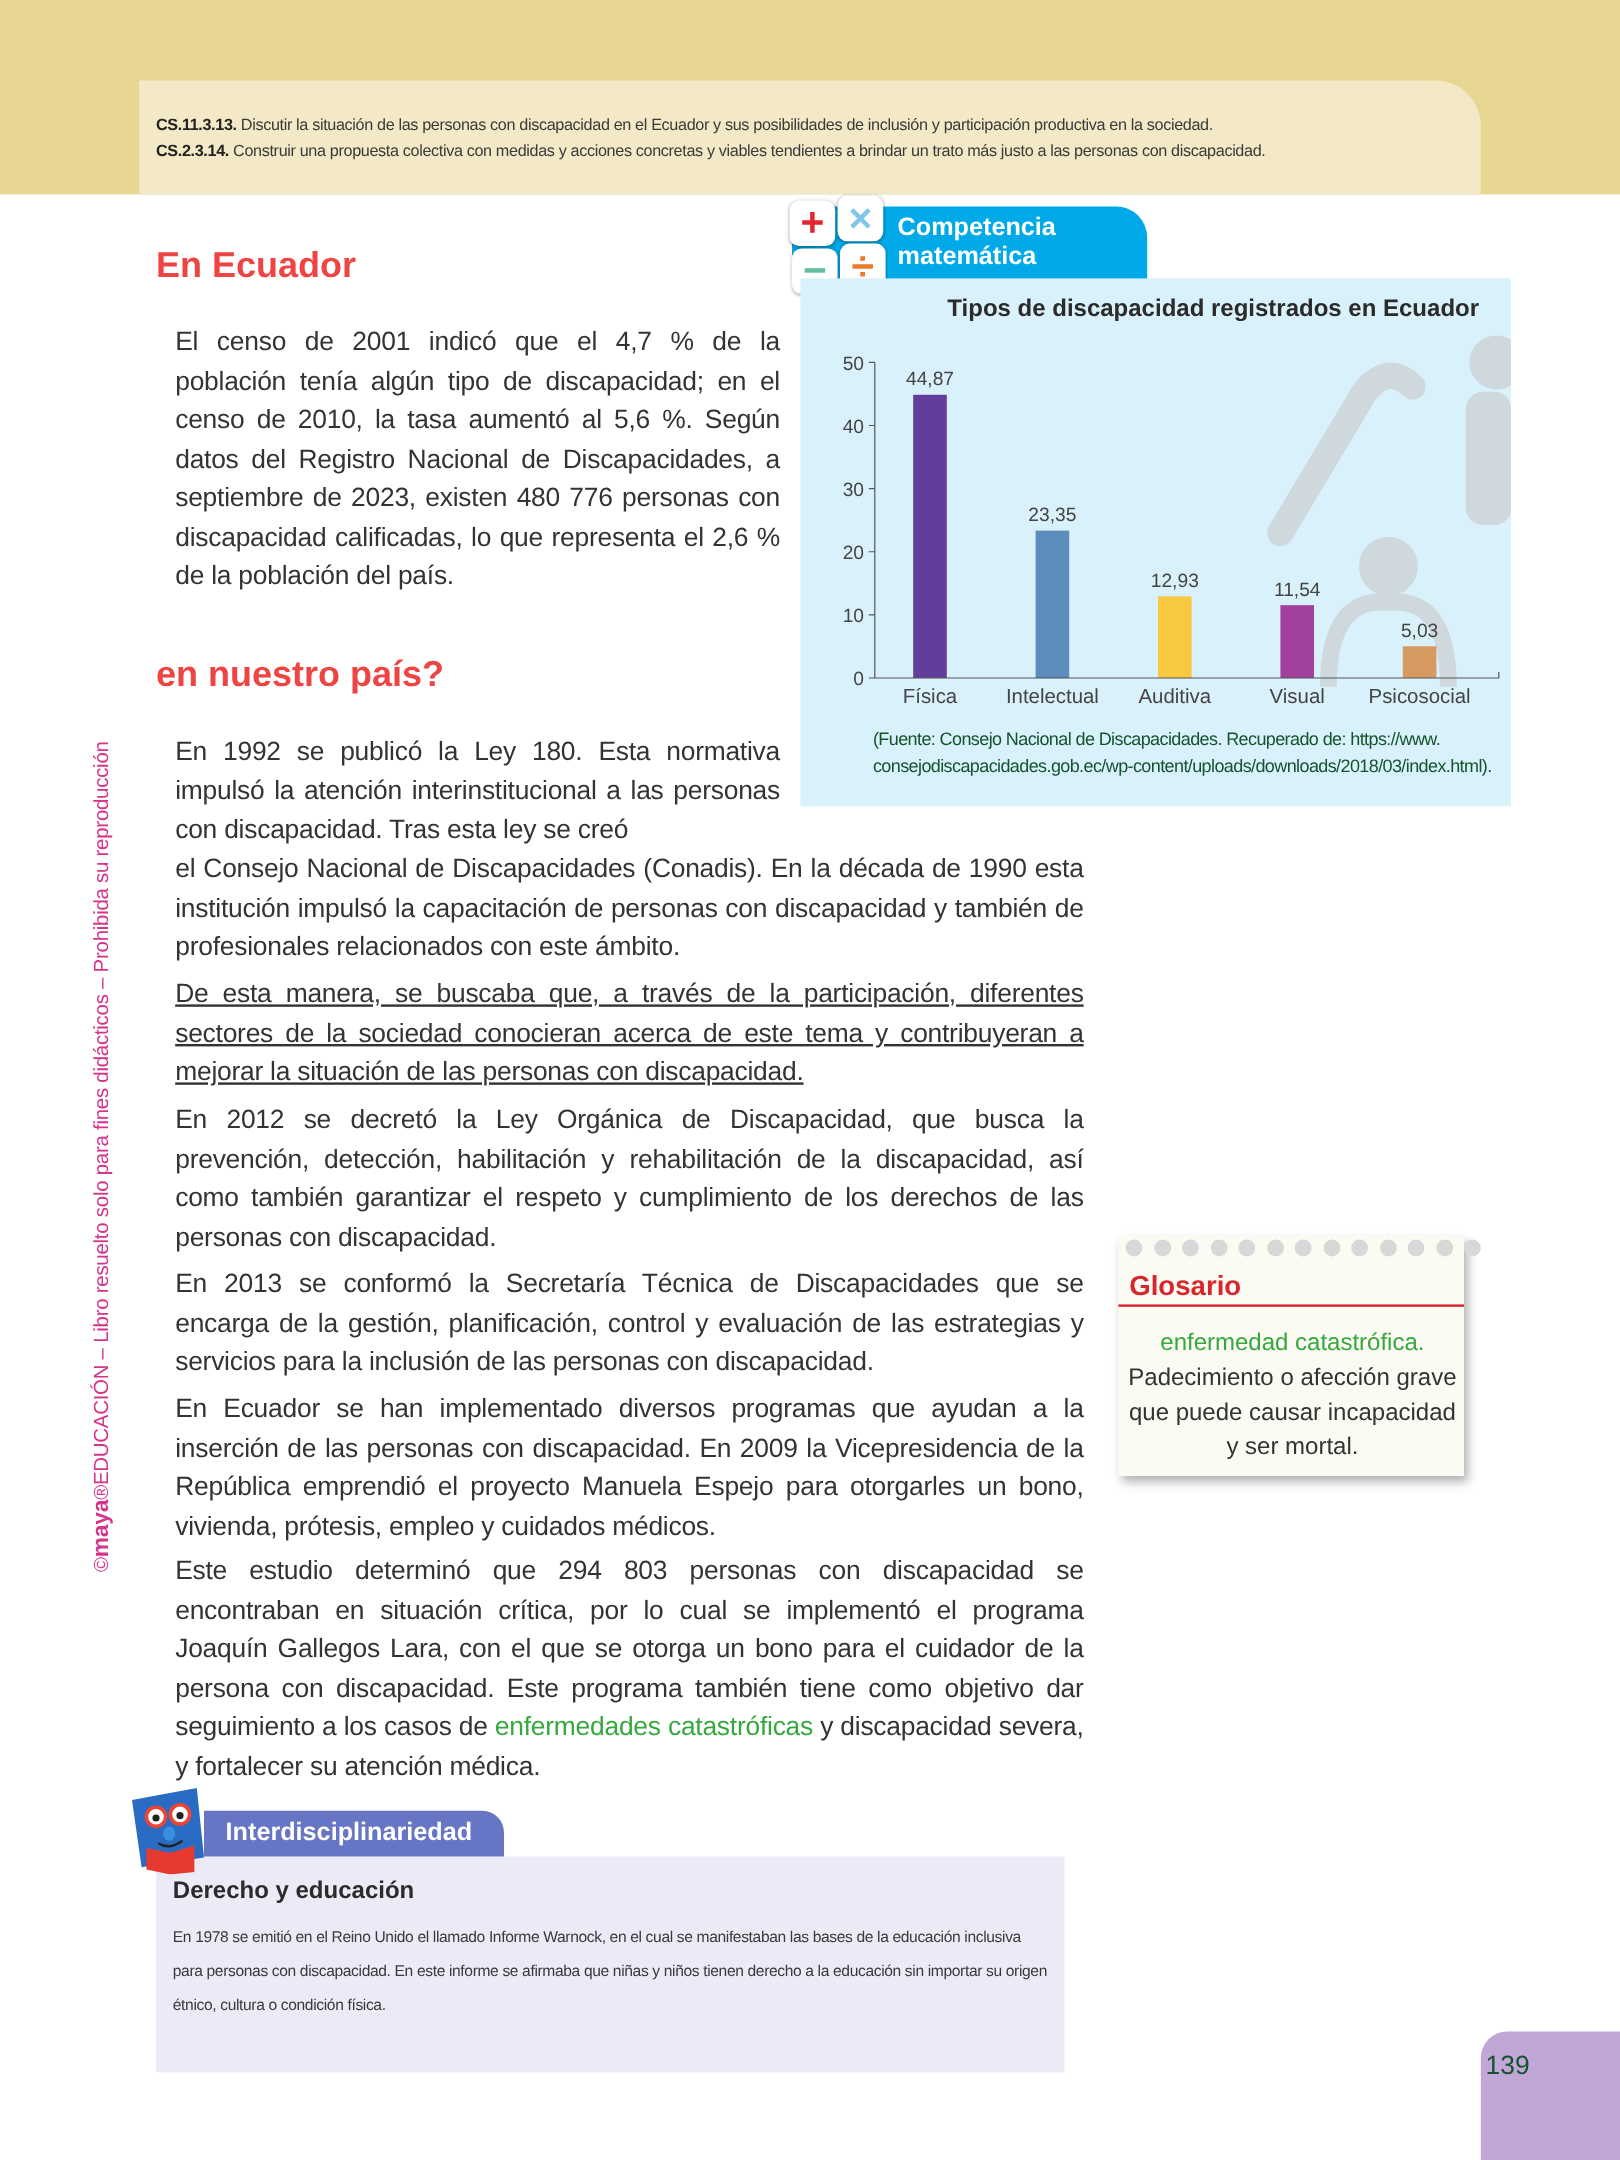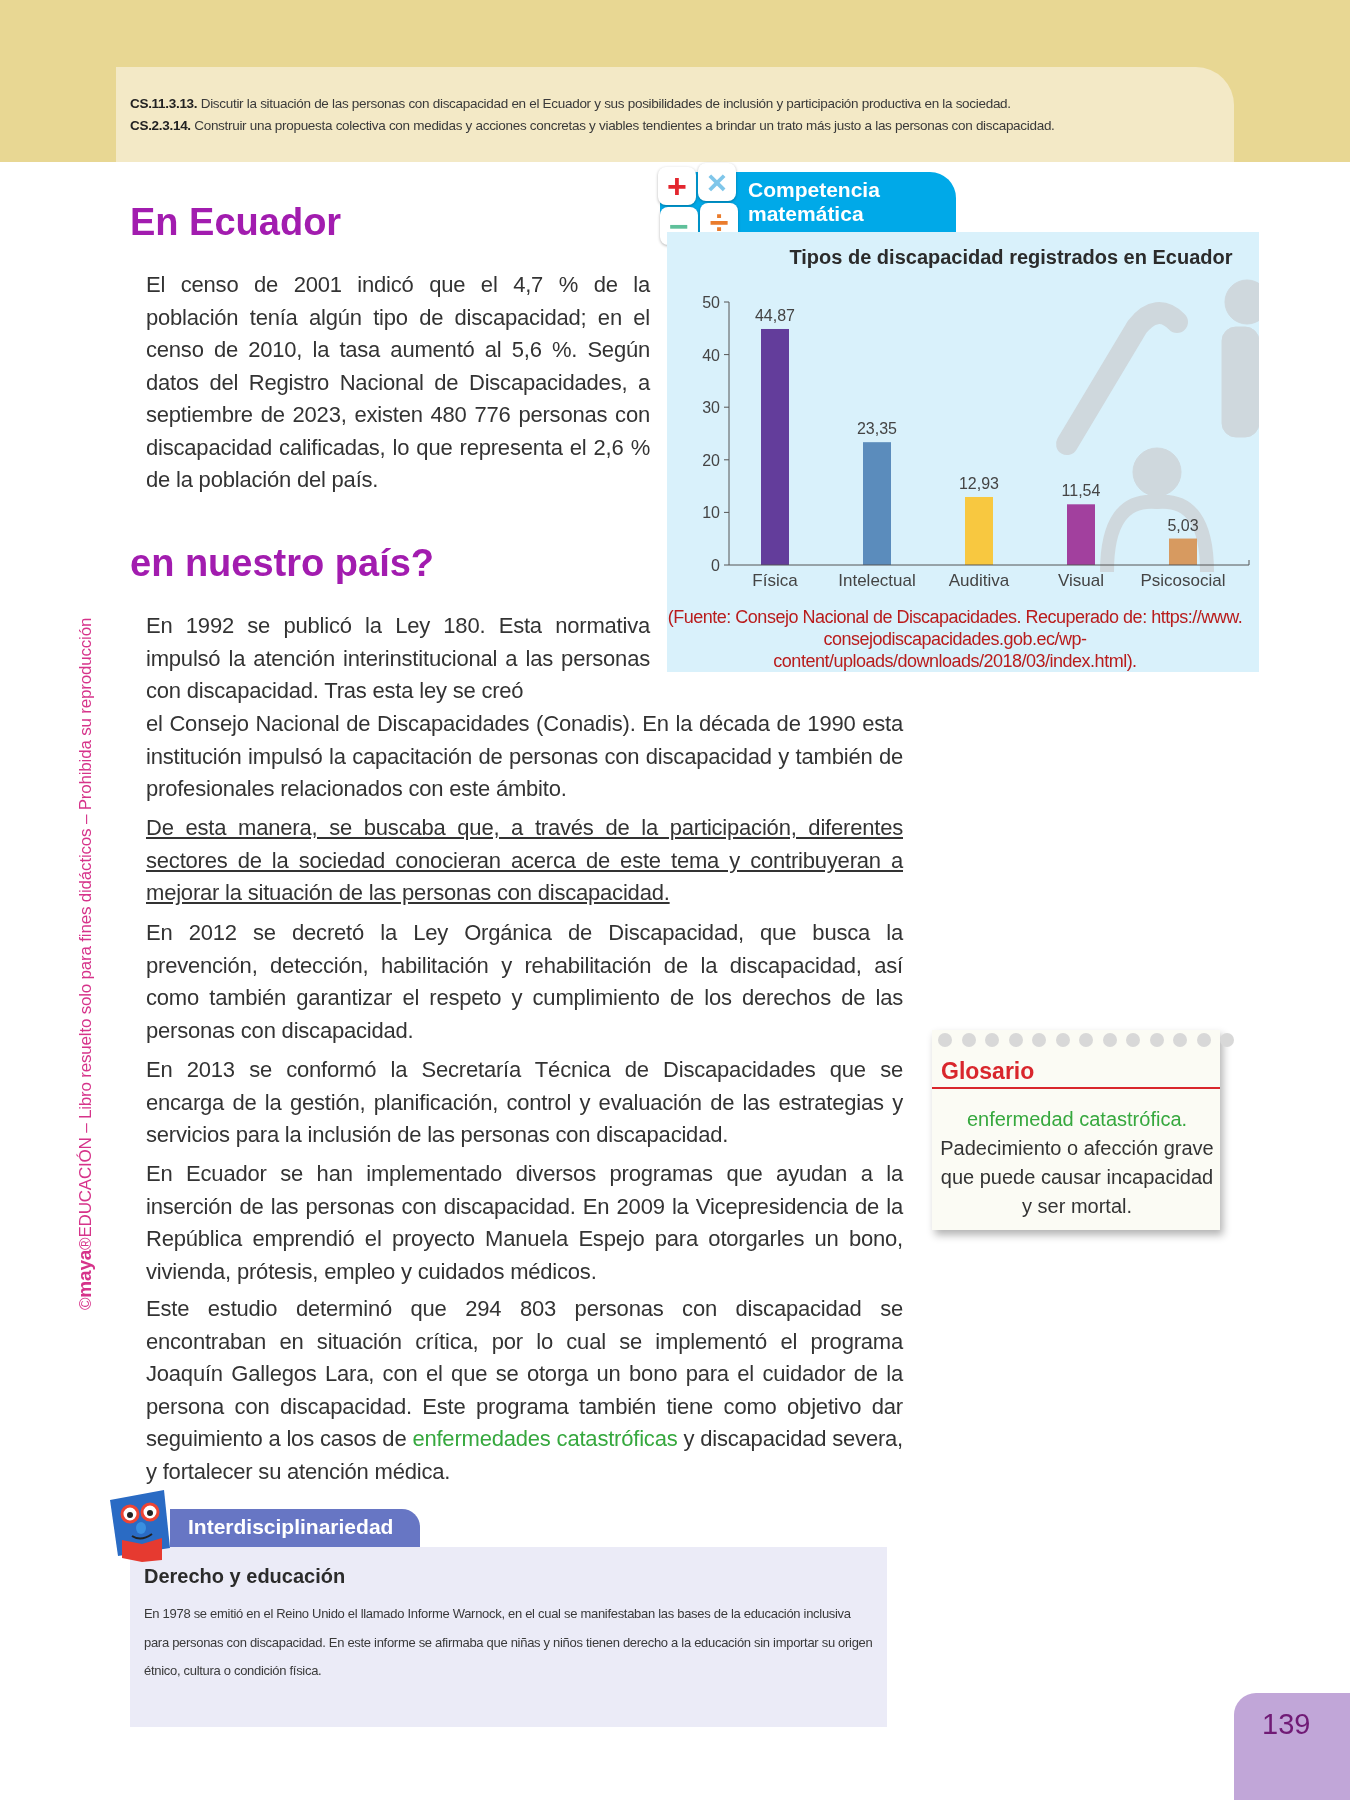--- a/index.html
+++ b/index.html
@@ -24,22 +24,22 @@
 
     .side-note {
       position: absolute; left: 74px; top: 1310px;
       transform: rotate(-90deg); transform-origin: left top;
       width: 830px; font-size: 17px; color: #d6338a; white-space: nowrap;
       letter-spacing: -0.2px;
     }
     .side-note .brand { font-weight: bold; font-size: 19px; }
 
     h2 {
-      position: absolute; margin: 0; color: #a21caf; font-weight: bold;
-      font-size: 38px; line-height: 40px;
+      position: absolute; margin: 0; color: #ef4444; font-weight: bold;
+      font-size: 30px; line-height: 40px;
     }
     .para {
       position: absolute; margin: 16px; font-size: 22px; line-height: 32.5px;
       color: #333; text-align: justify; letter-spacing: -0.2px;
     }
     .green { color: #36a83e; }
 
     
     .badge {
       position: absolute; left: 660px; top: 172px; width: 296px; height: 62px;
@@ -60,22 +60,22 @@
 
     .chart-panel {
       position: absolute; left: 667px; top: 232px; width: 592px; height: 440px;
       background: #d9f1fb;
     }
     .chart-title {
       position: absolute; left: 0; top: 14px; width: 592px; text-align: center;
       font-size: 20px; font-weight: bold; color: #2b2b2b; margin-left: 48px;
     }
     .chart-source {
-      position: absolute; right: 16px; top: 374px; text-align: center;
-      font-size: 18px; line-height: 22px; color: #b91c1c; letter-spacing: -0.5px;
+      position: absolute; right: 16px; top: 374px; text-align: left;
+      font-size: 15px; line-height: 22px; color: #14532d; letter-spacing: -0.5px;
     }
     #chart-svg { position: absolute; left: 0; top: 0; }
 
     
     .glossary {
       position: absolute; left: 932px; top: 1030px; width: 288px; height: 200px;
       background: #fbfbf4; box-shadow: 3px 5px 8px rgba(0,0,0,0.3);
     }
     .gloss-holes { position: absolute; left: 6px; top: 3px; }
     .gloss-hole {
@@ -114,21 +114,21 @@
     .inter-body {
       position: absolute; left: 14px; top: 53px; width: 730px; font-size: 13px;
       line-height: 28.5px; color: #3a3a3a; letter-spacing: -0.3px;
     }
 
     .page-tab {
       position: absolute; left: 1234px; top: 1693px; width: 116px; height: 107px;
       background: #c1a6d8; border-top-left-radius: 22px;
     }
     .page-num {
-      position: absolute; left: 28px; top: 15px; font-size: 29px; color: #701a75;
+      position: absolute; left: 4px; top: 15px; font-size: 22px; color: #14532d;
     }
   </style>
 </head>
 <body>
 
 <div class="top-band"></div>
 <div class="objectives">
   <div><b>CS.11.3.13.</b><span> Discutir la situación de las personas con discapacidad en el Ecuador y sus posibilidades de inclusión y participación productiva en la sociedad.</span></div>
   <div><b>CS.2.3.14.</b><span> Construir una propuesta colectiva con medidas y acciones concretas y viables tendientes a brindar un trato más justo a las personas con discapacidad.</span></div>
 </div>

